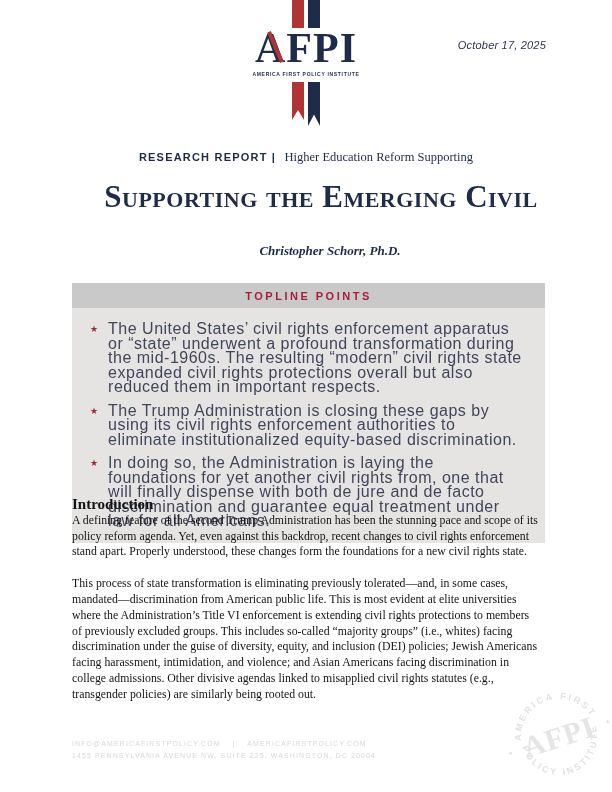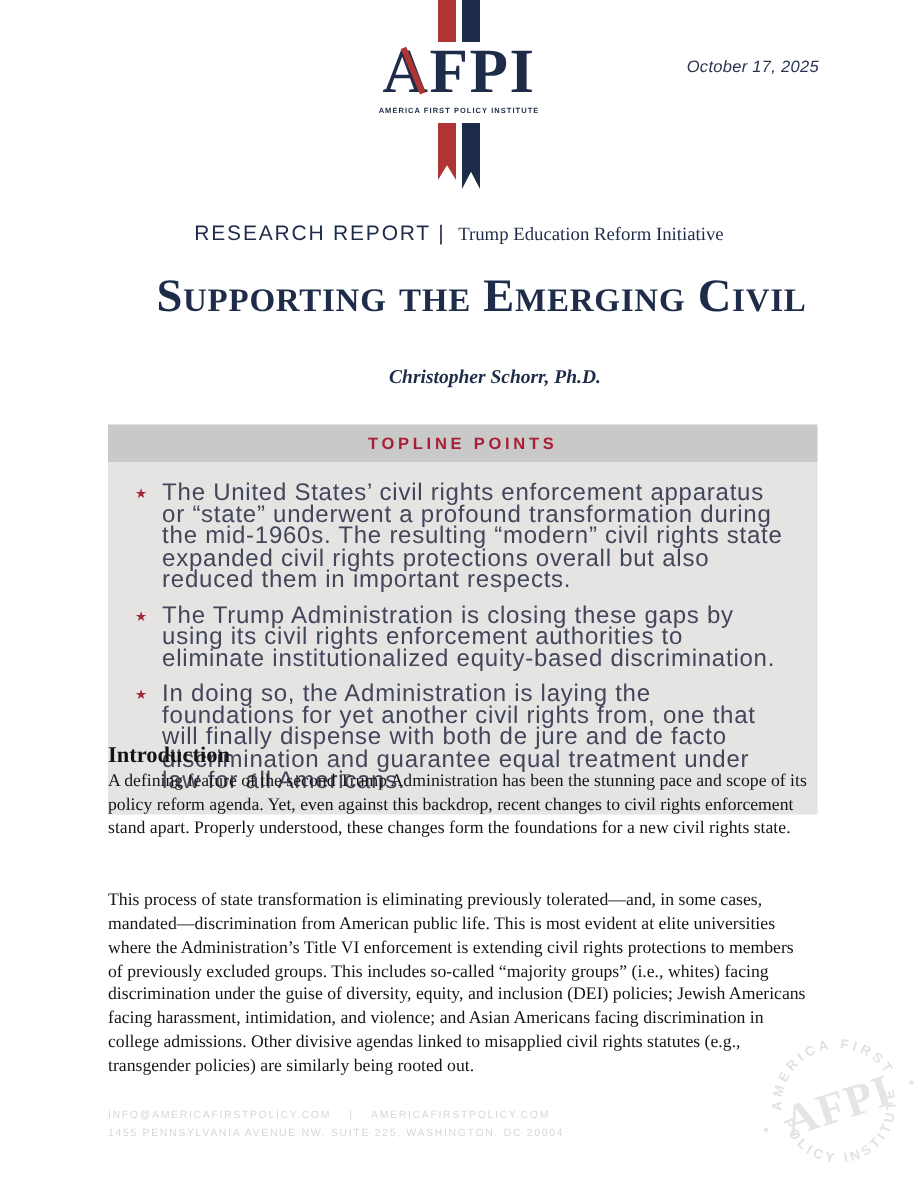--- a/index.html
+++ b/index.html
@@ -38,21 +38,21 @@
   .ribbons.bottom { margin-top:5px; }
   .ribbons.bottom .red  { height:38px; }
   .ribbons.bottom .navy { height:44px; }
   .tail { clip-path: polygon(0 0, 100% 0, 100% 100%, 50% 74%, 0 100%); }
 
   
   .kicker {
     position:absolute; top:147px; left:0; width:100%;
     text-align:center; color:#1e2c49;
   }
-  .kicker-label { font-weight:normal; font-size:14px; letter-spacing:1.2px; }
+  .kicker-label { font-weight:bold; font-size:11px; letter-spacing:1.2px; }
   .kicker-initiative { font-family:"Liberation Serif", serif; font-size:12.5px; margin-left:4px; }
   .title {
     position:absolute; top:162px; left:0; width:100%; margin:15px;
     text-align:center; font-family:"Liberation Serif", serif;
     font-variant:small-caps; font-weight:bold; font-size:31px;
     line-height:39px; color:#1e2c49; letter-spacing:0.5px;
   }
   .title .tl { display:block; }
   .author {
     position:absolute; top:243px; left:0; width:100%; text-align:center;
@@ -78,21 +78,21 @@
   }
 
   
   .content {
     position:absolute; top:497px; left:72px; width:469px;
     font-family:"Liberation Serif", serif; font-size:11.8px;
     line-height:15.8px; color:#141414;
   }
   .content h2 { margin:0; font-size:15px; line-height:15.8px; }
   .content p { margin:0; }
-  .content p + p { margin-top:32px; }
+  .content p + p { margin-top:16px; }
 
   
   .watermark {
     position:absolute; left:499px; top:677px; width:120px; height:120px;
     transform:rotate(-18deg); pointer-events:none;
   }
   .wm-arc {
     font-family:"Liberation Sans", sans-serif; font-weight:bold;
     font-size:9px; letter-spacing:2.5px; fill:#e2e2e2;
   }
@@ -129,21 +129,21 @@
     </div>
     <div class="tagline">AMERICA FIRST POLICY INSTITUTE</div>
     <div class="ribbons bottom">
       <span class="bar red tail"></span>
       <span class="bar navy tail"></span>
     </div>
   </div>
 
   <div class="kicker">
     <span class="kicker-label">RESEARCH REPORT |</span>
-    <span class="kicker-initiative">Trump Education Reform Initiative</span>
+    <span class="kicker-initiative">Higher Education Reform Supporting</span>
   </div>
 
   <h1 class="title">
     <span class="tl">Supporting the Emerging Civil</span>
   </h1>
   <div class="author">Christopher Schorr, Ph.D.</div>
 
   <section class="topline">
     <div class="topline-header">
       <span>TOPLINE POINTS</span>

